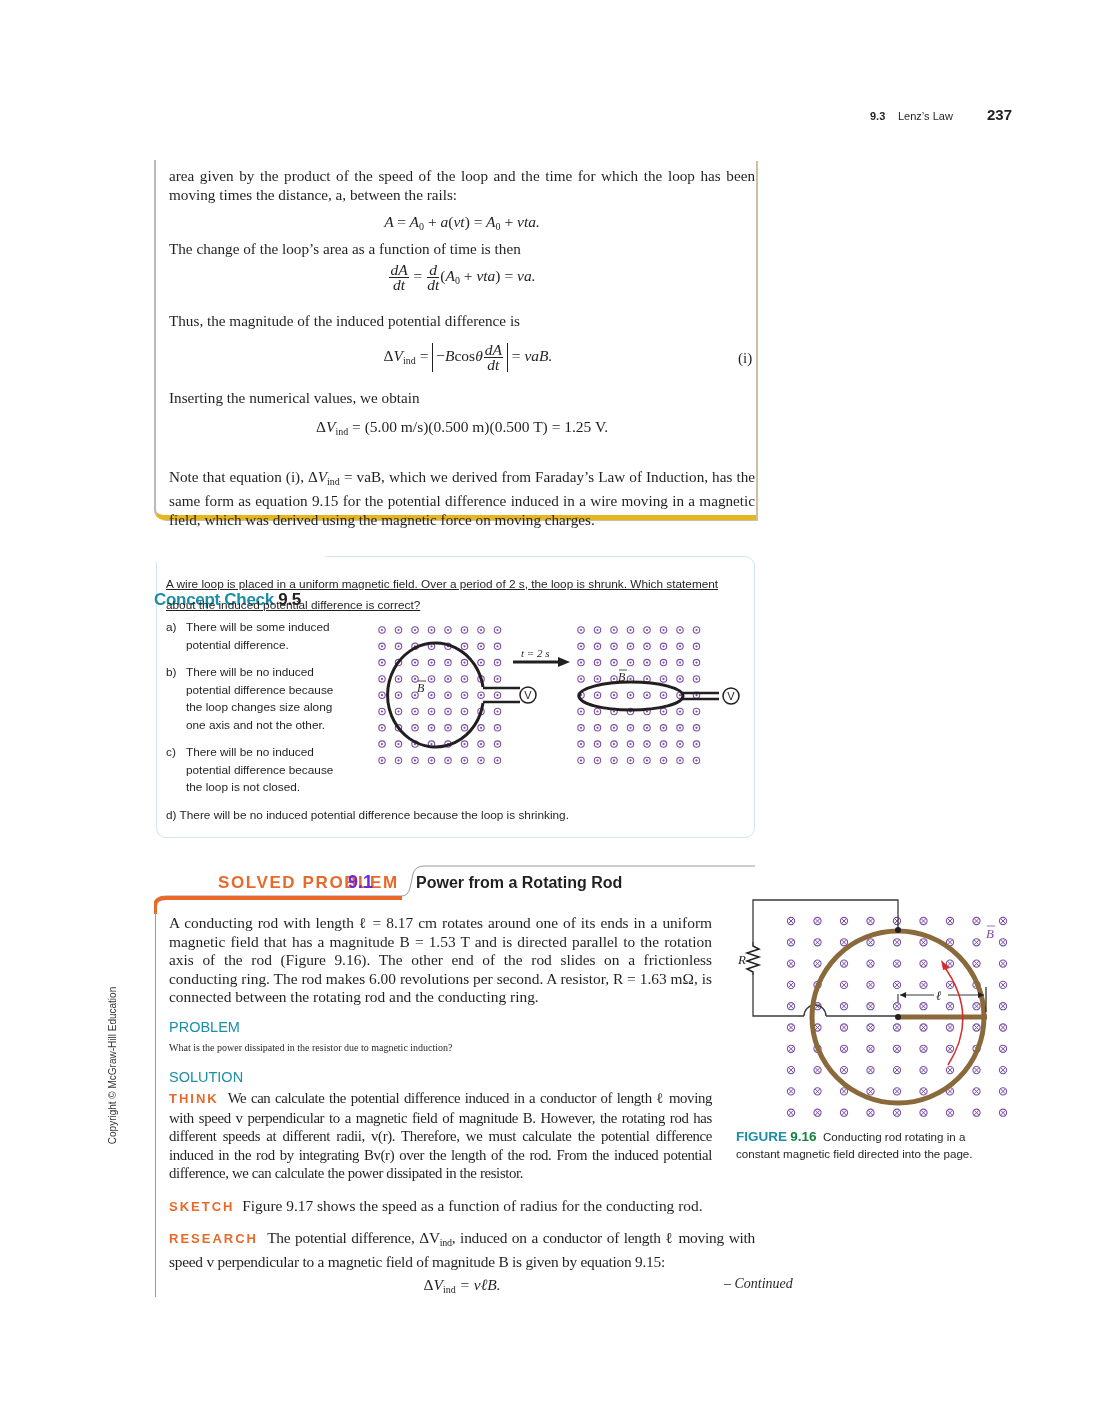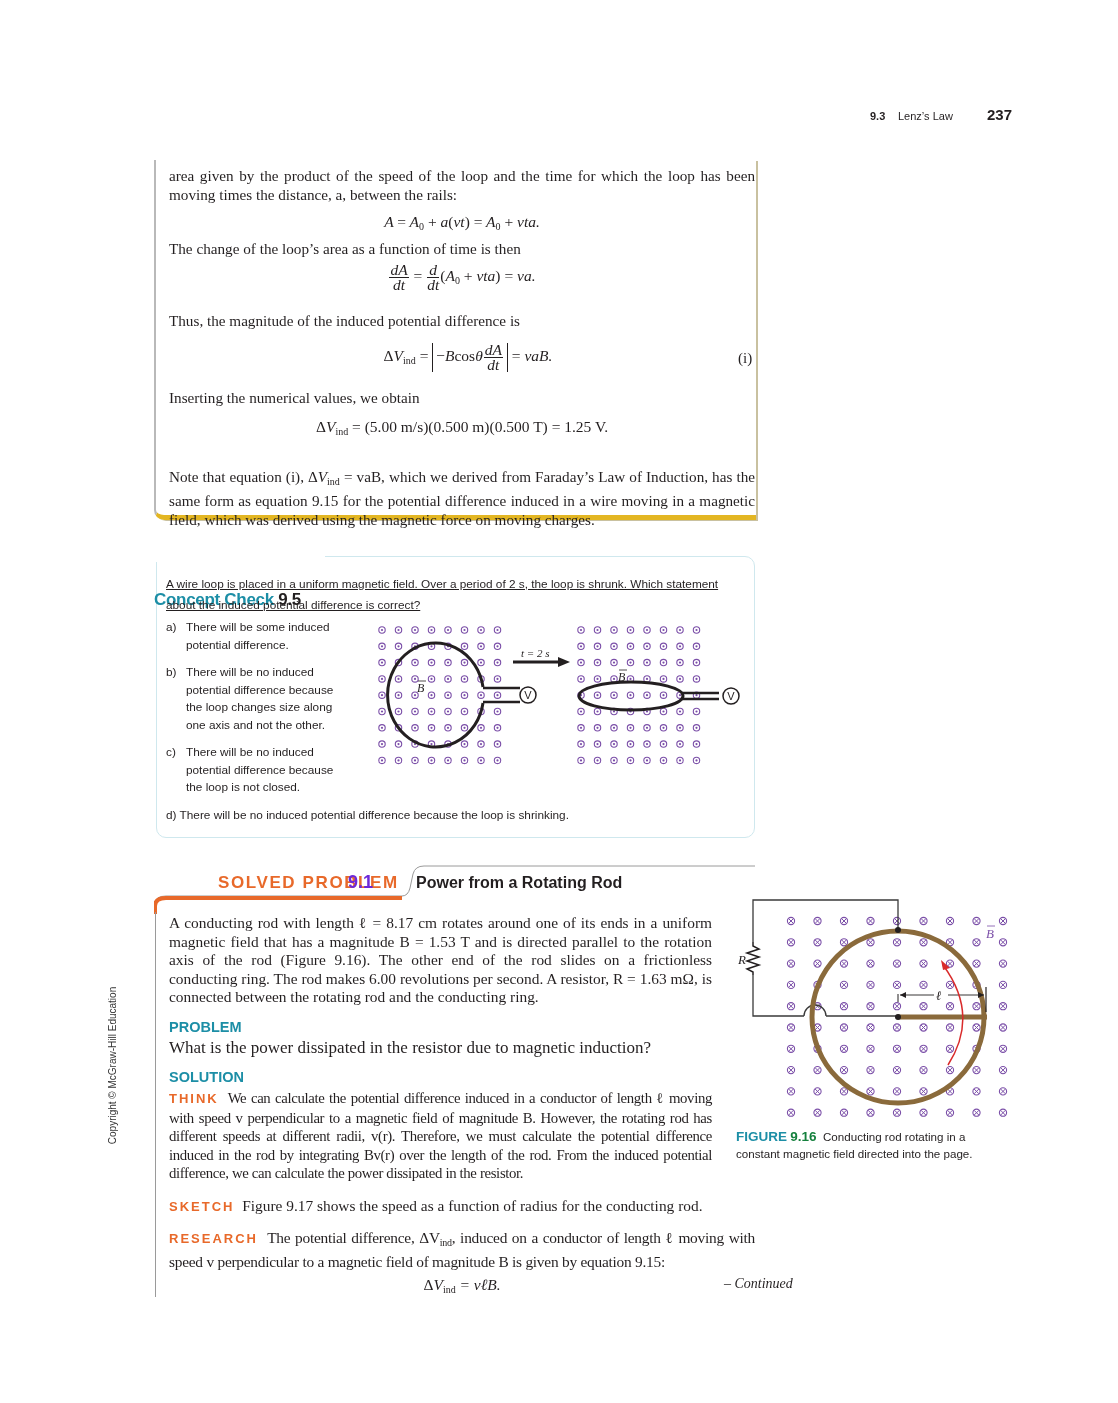--- a/index.html
+++ b/index.html
@@ -35,21 +35,21 @@
   .cc-text { font-family: "Liberation Sans", sans-serif; font-size: 11.8px; line-height: 21px; color: #231f20; text-decoration: underline; }
   .cc-opt { position: absolute; left: 166px; font-family: "Liberation Sans", sans-serif; font-size: 11.8px; line-height: 17.5px; }
   .cc-opt .letter { position: absolute; left: 0; }
   .cc-opt .body { position: absolute; left: 20px; width: 160px; }
 
   
   #sp-header { left: 154px; top: 864px; width: 601px; height: 50px; }
   #sp-label { left: 170px; top: 873px; font-family: "Liberation Sans", sans-serif; font-size: 17px; font-weight: bold; letter-spacing: 1.6px; color: #e8692a; margin-left: 48px; }
   #sp-num { left: 348px; top: 872px; font-family: "Liberation Sans", sans-serif; font-size: 18px; font-weight: bold; color: #6d28d9; }
   #sp-title { left: 416px; top: 874px; font-family: "Liberation Sans", sans-serif; font-size: 16px; font-weight: bold; color: #231f20; }
-  .heading-teal { font-family: "Liberation Sans", sans-serif; font-size: 14.5px; font-weight: bold; color: #1c8ea6; }
+  .heading-teal { font-family: "Liberation Sans", sans-serif; font-size: 14.5px; font-weight: normal; color: #1c8ea6; }
   .step { font-family: "Liberation Sans", sans-serif; font-weight: bold; color: #e8692a; letter-spacing: 2px; font-size: 13px; }
   .para-tight { font-family: "Liberation Serif", serif; font-size: 14.8px; line-height: 18.5px; text-align: justify; letter-spacing: -0.35px; }
 
   #fig-caption { left: 736px; top: 1128px; width: 260px; font-family: "Liberation Sans", sans-serif; font-size: 11.6px; line-height: 17px; }
   #fig-caption .fl { color: #1c8ea6; font-weight: bold; font-size: 13.5px; }
   #fig-caption .fn { color: #15803d; font-weight: bold; font-size: 13.5px; }
 </style>
 </head>
 <body>
 
@@ -443,21 +443,21 @@
   <path d="M 1 50 L 1 42 Q 1 34 12 34 L 248 34" fill="none" stroke="#e8692a" stroke-width="4"></path>
 </svg>
 <div id="sp-label" class="abs">SOLVED PROBLEM</div>
 <div id="sp-num" class="abs">9.1</div>
 <div id="sp-title" class="abs">Power from a Rotating Rod</div>
 <div class="abs" style="left:155px; top:912px; width:1px; height:385px; background:#9a9a9a;"></div>
 
 <div class="abs para" style="left:169px; top:914px; width:543px; font-size:15.4px; line-height:18.5px;">A conducting rod with length ℓ = 8.17 cm rotates around one of its ends in a uniform magnetic field that has a magnitude B = 1.53 T and is directed parallel to the rotation axis of the rod (Figure 9.16). The other end of the rod slides on a frictionless conducting ring. The rod makes 6.00 revolutions per second. A resistor, R = 1.63 mΩ, is connected between the rotating rod and the conducting ring.</div>
 
 <div class="abs heading-teal" style="left:169px; top:1019px;">PROBLEM</div>
-<div class="abs para" style="left:169px; top:1038px; width:560px; font-size:17px;">What is the power dissipated in the resistor due to magnetic induction?</div>
+<div class="abs para" style="left:169px; top:1038px; width:560px; font-size:10px;">What is the power dissipated in the resistor due to magnetic induction?</div>
 
 <div class="abs heading-teal" style="left:169px; top:1069px;">SOLUTION</div>
 <div class="abs para-tight" style="left:169px; top:1089px; width:543px;">
   <span class="step">THINK</span>&nbsp;
   <span>We can calculate the potential difference induced in a conductor of length ℓ moving with speed v perpendicular to a magnetic field of magnitude B. However, the rotating rod has different speeds at different radii, v(r). Therefore, we must calculate the potential difference induced in the rod by integrating Bv(r) over the length of the rod. From the induced potential difference, we can calculate the power dissipated in the resistor.</span>
 </div>
 
 <div class="abs para" style="left:169px; top:1196px; width:590px; font-size:15.4px;">
   <span class="step">SKETCH</span>&nbsp;
   <span>Figure 9.17 shows the speed as a function of radius for the conducting rod.</span>

